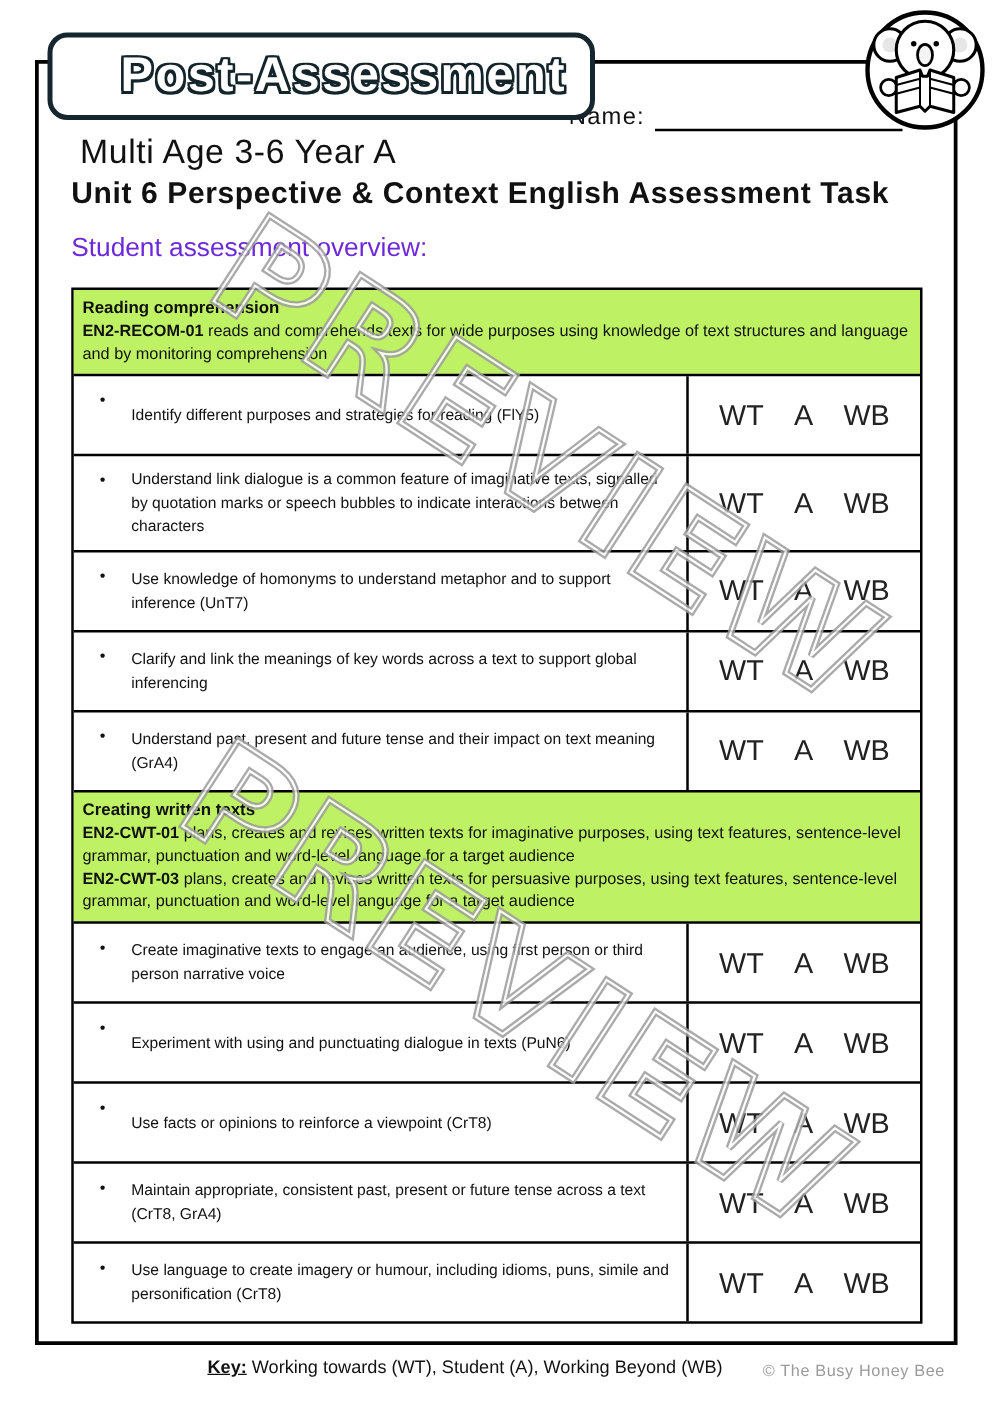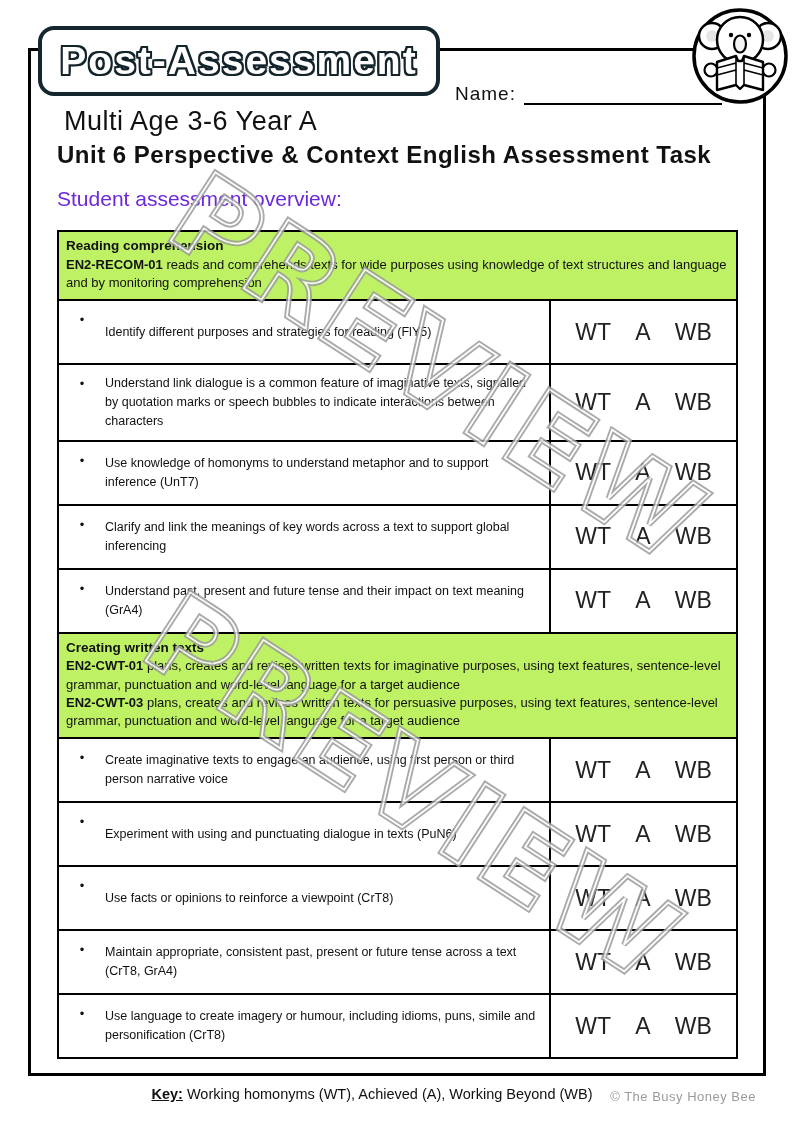--- a/index.html
+++ b/index.html
@@ -4,21 +4,21 @@
 <style>
   html,body { margin:0; padding:0; background:#fff; }
   .page { position:relative; width:794px; height:1122px; background:#fff;
           font-family:"Liberation Sans", sans-serif; color:#111; overflow:hidden; }
 
   .frame { position:absolute; left:28px; top:48px; width:738px; height:1028px;
            border:3px solid #000; box-sizing:border-box; }
 
   .title-box { position:absolute; left:38px; top:26px; width:394px; height:62px;
                background:#fff; border:4px solid #15262e; border-radius:16px;
-               display:flex; align-items:center; justify-content:center; z-index:3; }
+               display:flex; align-items:center; justify-content:center; z-index:3;padding-left:36px; }
   .title-text { font-size:39px; font-weight:bold; letter-spacing:2px; color:#fff; white-space:nowrap;
                 text-shadow:-2px 0 0 #14242b, 2px 0 0 #14242b, 0 -2px 0 #14242b, 0 2px 0 #14242b,
                             -2px -2px 0 #14242b, 2px -2px 0 #14242b, -2px 2px 0 #14242b, 2px 2px 0 #14242b; }
 
   .mascot { position:absolute; left:690px; top:6px; z-index:3; }
 
   .name-row { position:absolute; left:455px; top:66px; display:flex; align-items:flex-end; z-index:2; }
   .name-label { font-size:19px; letter-spacing:1px;margin-top:17px; }
   .name-line { width:198px; height:25px; border-bottom:2.5px solid #000; margin-left:8px; }
 
@@ -199,21 +199,21 @@
         </div>
         <div class="crit-ratings">
           <span class="rating">WT</span>
           <span class="rating">A</span>
           <span class="rating">WB</span>
         </div>
       </div>
     </div>
 
   <div class="footer-key">
-    <b>Key:</b><span> Working homonyms (WT), Achieved (A), Working Beyond (WB)</span>
+    <b>Key:</b><span> Working towards (WT), Student (A), Working Beyond (WB)</span>
   </div>
   <div class="footer-copy">©  The Busy Honey Bee</div>
 
   <svg class="watermark" width="794" height="1122" viewBox="0 0 794 1122">
     <g font-family="DejaVu Sans, sans-serif" font-weight="bold" font-size="112" letter-spacing="5">
       <g transform="translate(195,185) rotate(33)">
         <text x="0" y="60" fill="none" stroke="#9c9c9c" stroke-width="5.5">PREVIEW</text>
         <text x="0" y="60" fill="none" stroke="#ffffff" stroke-width="1.7">PREVIEW</text>
       </g>
       <g transform="translate(170,605) rotate(33)">

